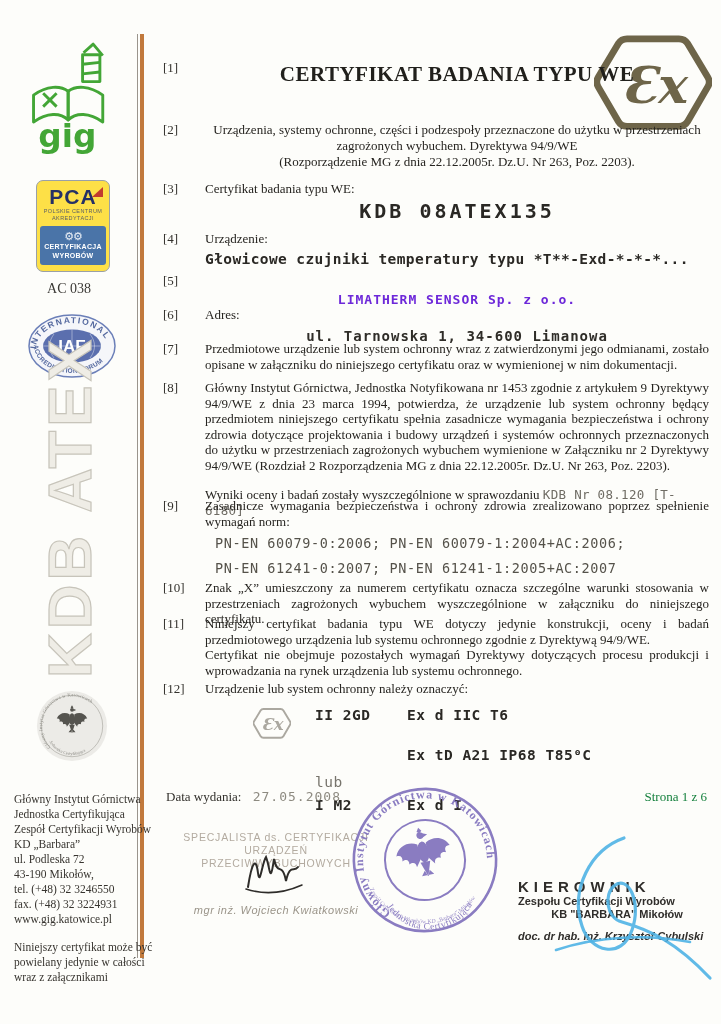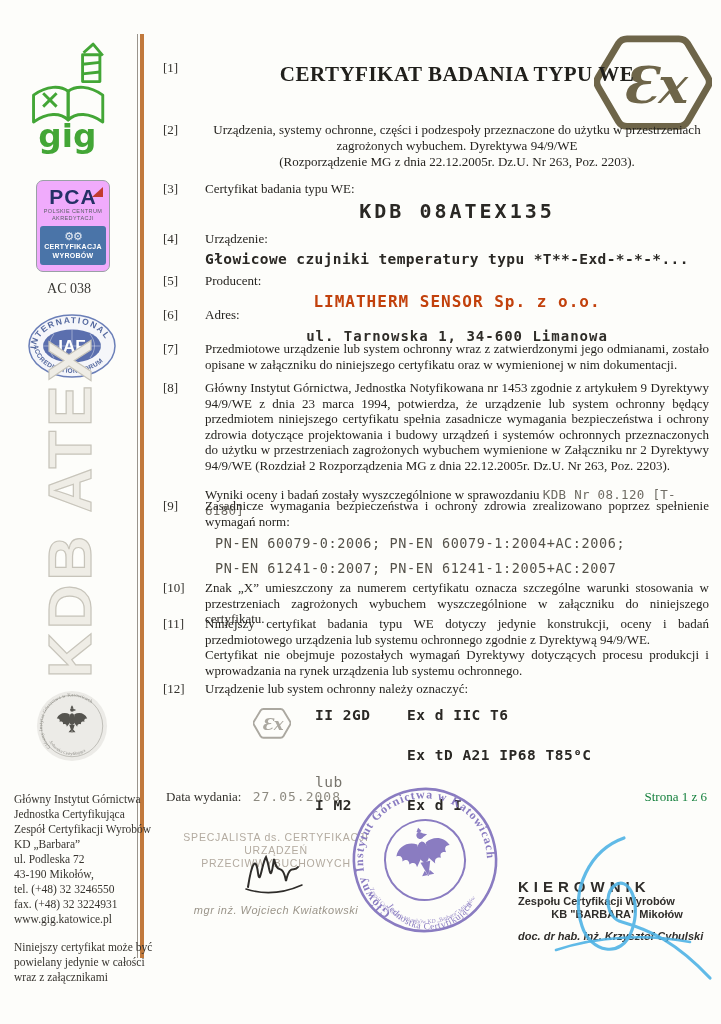--- a/index.html
+++ b/index.html
@@ -5,21 +5,21 @@
   html,body{margin:0;padding:0;background:#e9e9e9;}
   .page{position:relative;width:721px;height:1024px;background:#fdfdfa;overflow:hidden;
         font-family:"Liberation Serif", serif;color:#262420;}
   
   .vrule{position:absolute;left:137px;top:34px;height:924px;width:7px;}
   .vrule .gray{position:absolute;left:0;top:0;width:1px;height:100%;background:#9a948c;}
   .vrule .orange{position:absolute;left:3px;top:0;width:4px;height:100%;background:#c1793c;}
   
   .gig{position:absolute;left:22px;top:38px;}
   .pca{position:absolute;left:36px;top:180px;width:66px;border:1px solid #9aa0a6;border-radius:7px;
-       background:#f0abfc;padding:5px 3px 6px;text-align:center;}
+       background:#fde047;padding:5px 3px 6px;text-align:center;}
   .pca-word{font-family:"Liberation Sans",sans-serif;font-weight:bold;font-size:21px;color:#243066;
             position:relative;line-height:22px;letter-spacing:1px;}
   .pca-tri{position:absolute;right:6px;top:6px;width:0;height:0;border-left:11px solid transparent;
            border-bottom:10px solid #c23b2e;}
   .pca-sub{font-family:"Liberation Sans",sans-serif;font-size:5.5px;color:#5a5f66;letter-spacing:.4px;line-height:7px;}
   .pca-box{margin-top:4px;background:#4a74a8;border-radius:3px;padding:4px 2px 5px;color:#fff;}
   .pca-gears{font-size:11px;line-height:12px;color:#e9eef5;letter-spacing:-1px;}
   .pca-box-line{font-family:"Liberation Sans",sans-serif;font-weight:bold;font-size:7px;letter-spacing:.3px;line-height:9px;}
   .ac{position:absolute;left:36px;top:281px;width:66px;text-align:center;font-size:14px;color:#3c3a36;}
   .iaf{position:absolute;left:26px;top:312px;}
@@ -33,21 +33,21 @@
   
   .sec{position:absolute;left:163px;width:546px;display:flex;}
   .num{width:42px;flex:none;font-size:13px;color:#33312c;}
   .body{flex:1;font-size:13px;line-height:15.5px;text-align:justify;}
   .cbody{flex:1;font-size:13px;line-height:16px;text-align:center;}
   .title{font-family:"Liberation Serif",serif;font-weight:bold;font-size:21px;letter-spacing:.5px;
          text-align:center;color:#21201c;}
   .mono{font-family:"DejaVu Sans Mono",monospace;}
   .certno{font-size:20px;font-weight:bold;letter-spacing:3px;color:#2a2824;margin-top:7px;text-align:center;}
   .device{font-size:14.5px;font-weight:bold;letter-spacing:.4px;color:#2a2824;margin-top:5px;text-align:left;}
-  .producer{font-size:16px;font-weight:bold;letter-spacing:1px;color:#c2410c;margin-top:5px;text-align:center;}
+  .producer{font-size:13px;font-weight:bold;letter-spacing:1px;color:#6d28d9;margin-top:19px;text-align:center;}
   .addrline{font-size:14px;font-weight:bold;letter-spacing:1px;color:#2f2d28;margin-top:6px;text-align:center;}
   .normline{font-size:13.5px;letter-spacing:.6px;color:#55524a;margin:7px 0 0 10px;text-align:left;}
   .report{color:#6f6c64;letter-spacing:.3px;font-size:12.5px;}
   .markgrid{margin:8px 0 0 48px;}
   .mrow{display:flex;align-items:flex-start;margin-bottom:2px;}
   .mc1{width:62px;flex:none;}
   .mc2{width:92px;flex:none;}
   .mcode{font-weight:bold;font-size:14.5px;letter-spacing:.5px;color:#2a2824;line-height:21px;text-align:left;}
   .mgray{color:#77746c;font-weight:normal;}
   
@@ -207,21 +207,20 @@
     <span class="num">[4]</span>
     <div class="body">
       <div>Urządzenie:</div>
       <div class="mono device">Głowicowe czujniki temperatury typu *T**-Exd-*-*-*...</div>
     </div>
   </div>
 
   <div class="sec" style="top:273px">
     <span class="num">[5]</span>
     <div class="body">
-      <div>Producent:</div>
       <div class="mono producer">LIMATHERM SENSOR Sp. z o.o.</div>
     </div>
   </div>
 
   <div class="sec" style="top:307px">
     <span class="num">[6]</span>
     <div class="body">
       <div>Adres:</div>
       <div class="mono addrline">ul. Tarnowska 1, 34-600 Limanowa</div>
     </div>

